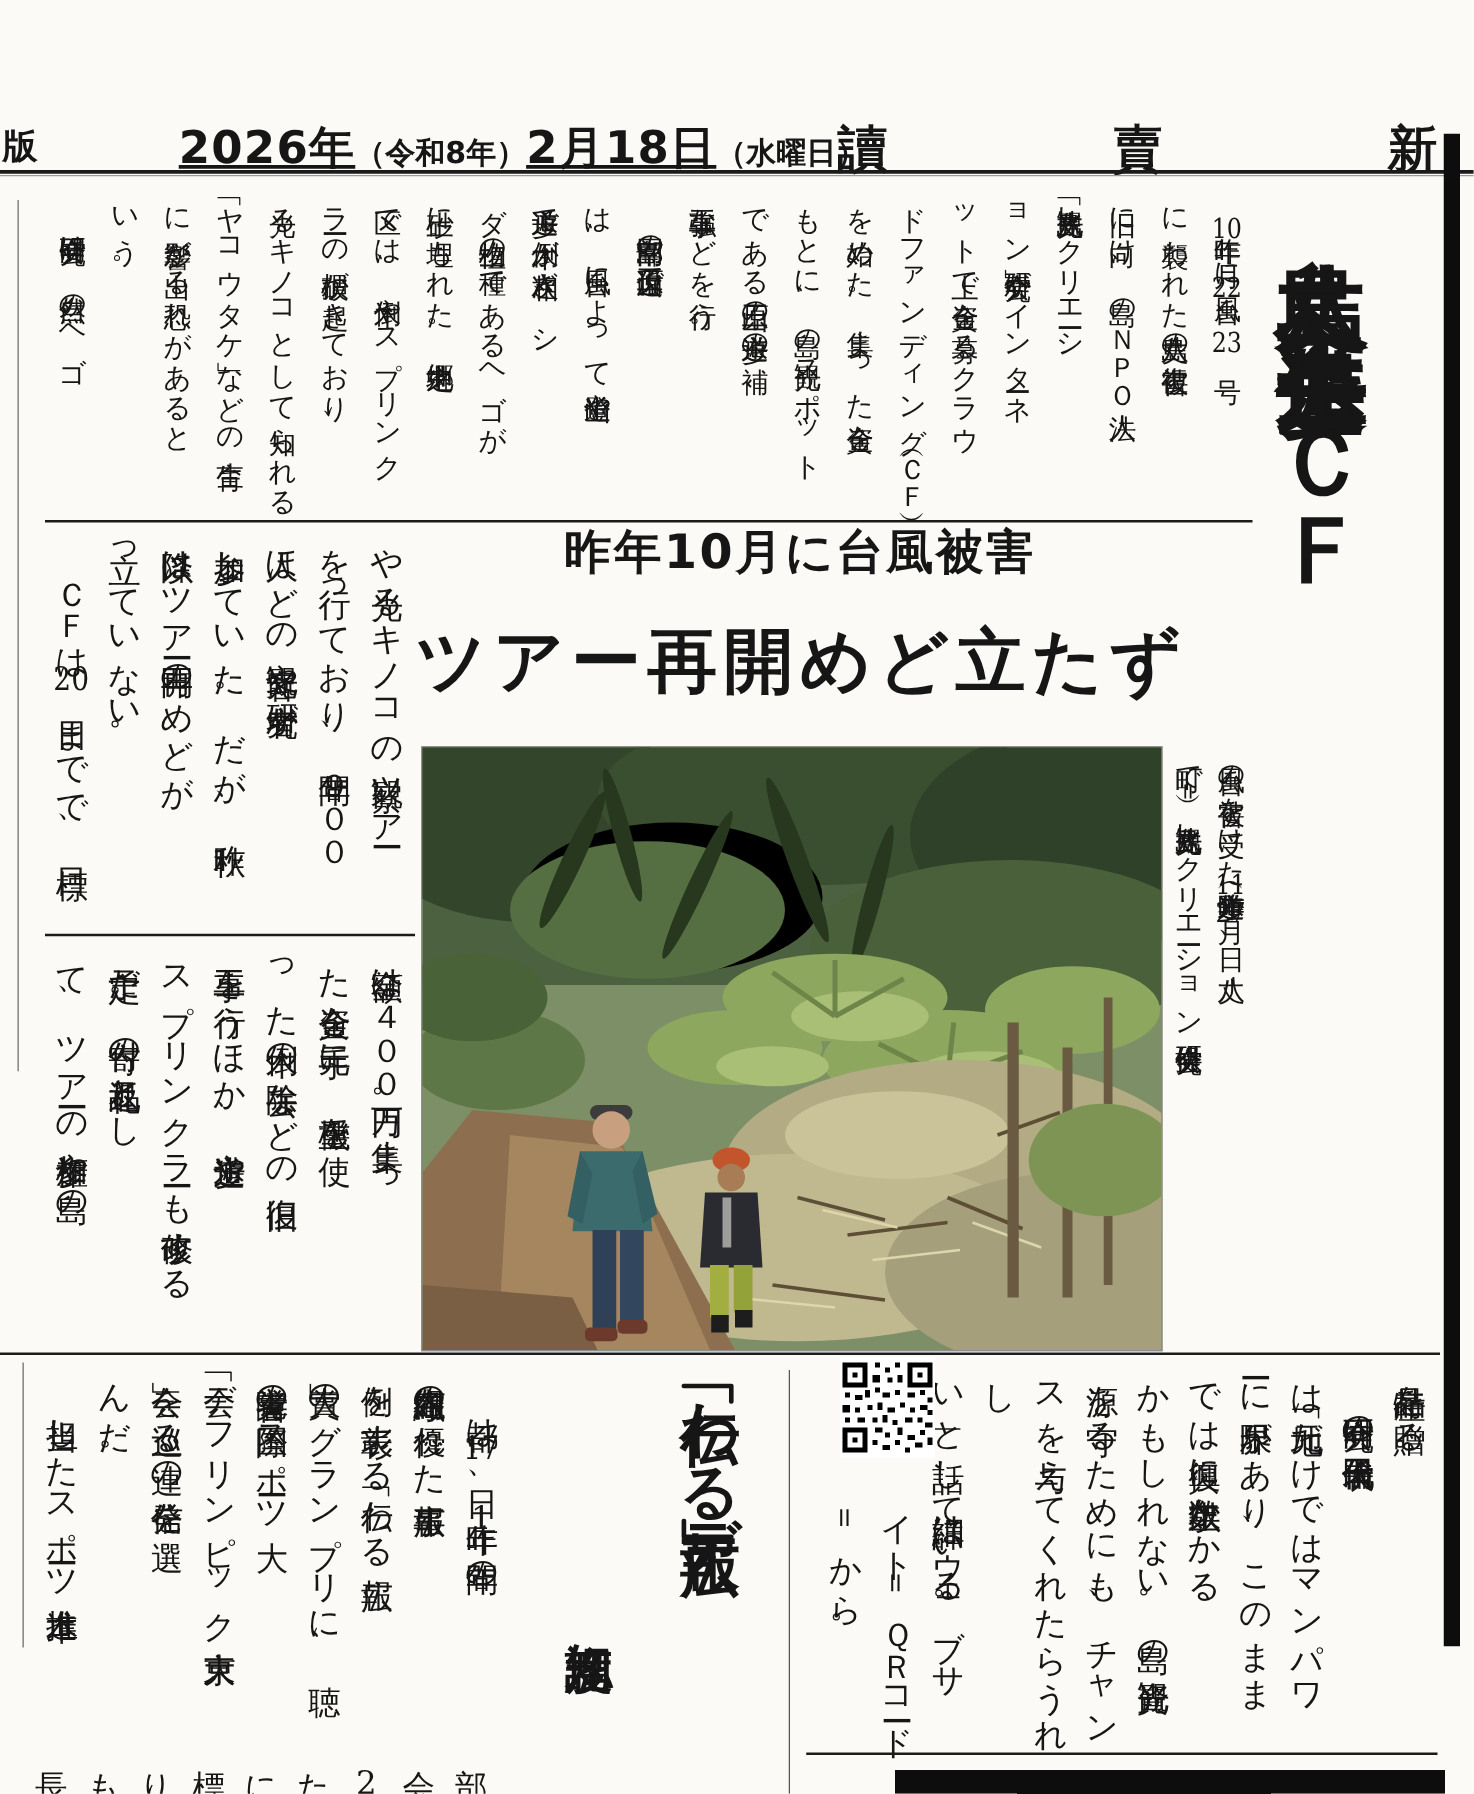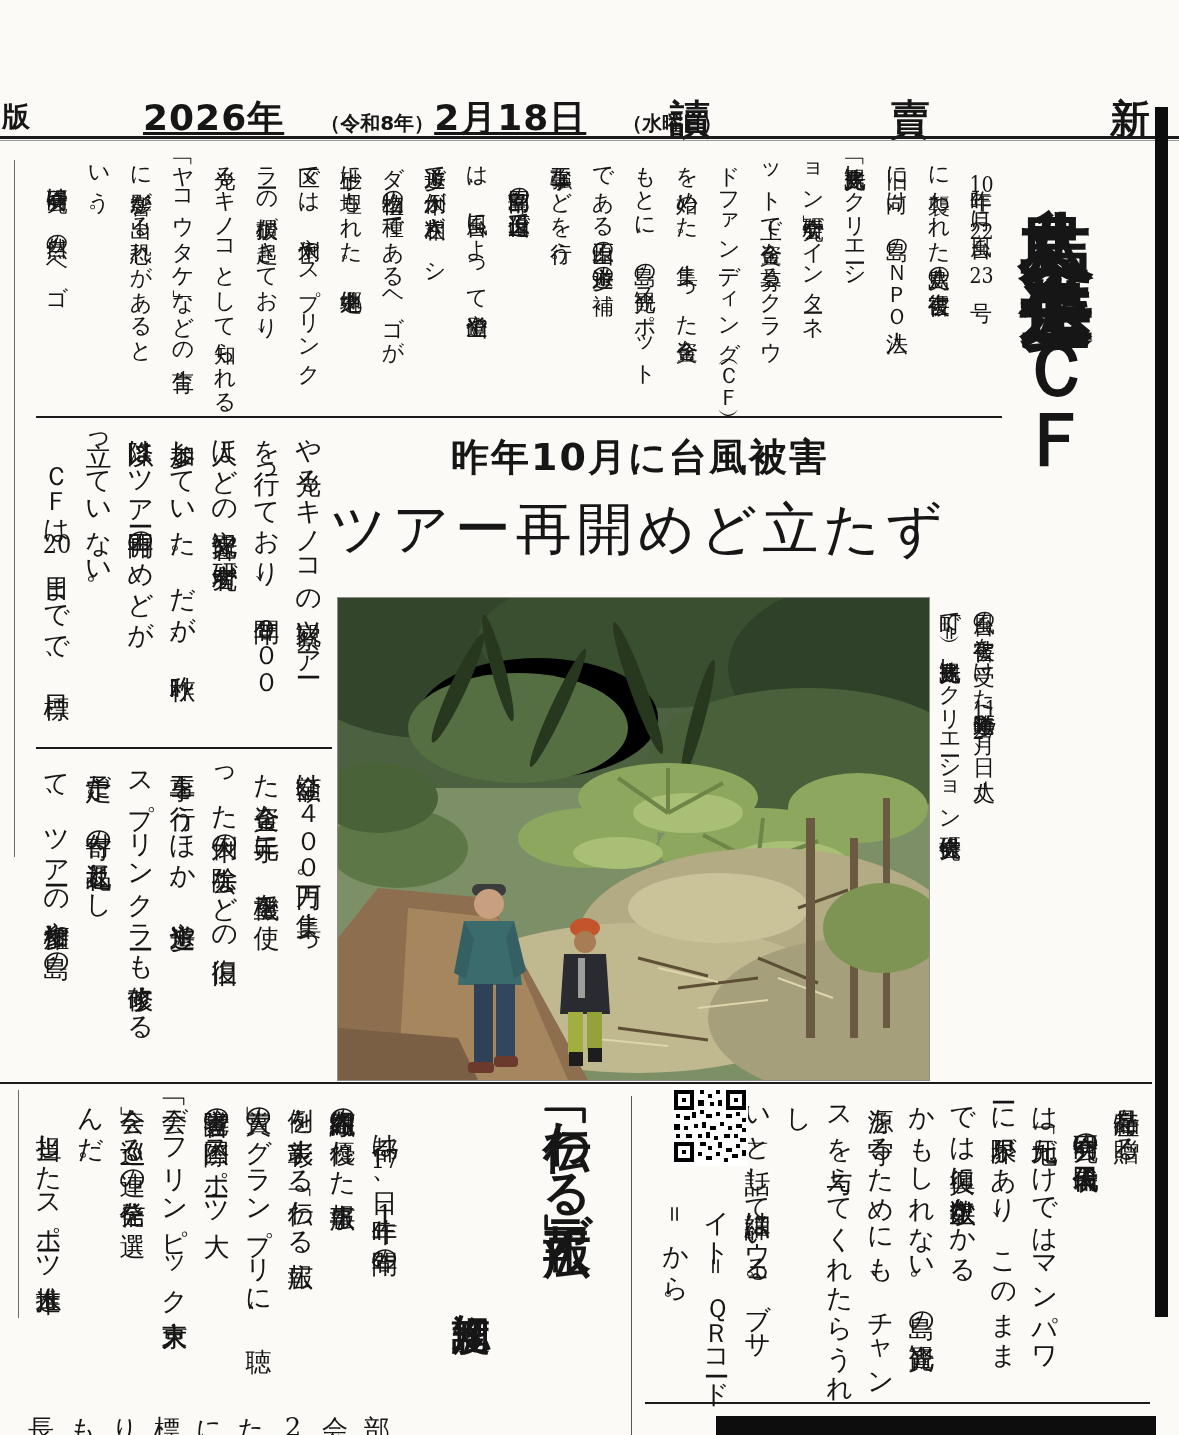--- a/index.html
+++ b/index.html
@@ -12,21 +12,21 @@
   .v{writing-mode:vertical-rl;text-orientation:mixed;}
   .tcy{text-combine-upright:all;}
   .up{text-orientation:upright;}
   .rule{position:absolute;background:#1b1b1b;}
   .rule-gray{position:absolute;background:#9a9a98;}
 
   
   #edition{left:2px;top:98px;font-size:28px;font-weight:bold;font-family:"DejaVu Sans",sans-serif;}
   #date-line{left:143px;top:94px;font-family:"DejaVu Sans",sans-serif;font-weight:bold;white-space:nowrap;}
   #date-line .big{font-size:36px;letter-spacing:1px;text-decoration:underline;}
-  #date-line .small{font-size:20px;margin-left:36px;}
+  #date-line .small{font-size:24px;}
   #masthead{left:660px;top:92px;width:500px;display:flex;justify-content:space-between;
     font-size:40px;font-weight:bold;letter-spacing:0;}
   #masthead span{display:inline-block;width:60px;text-align:center;}
 
   
   #headline-main{
     left:1002px;top:152px;height:940px;width:112px;
     font-size:74px;font-weight:bold;line-height:112px;letter-spacing:-2px;
   }
 
@@ -44,24 +44,24 @@
   #band-g{left:778px;top:1089px;width:369px;height:315px;}
   #band-g .col{line-height:41px;letter-spacing:0.2px;}
   #qr-note{left:655px;top:1089px;width:123px;height:315px;}
   #qr-note .col{line-height:41px;}
   #qr-note .col:nth-child(1){padding-top:104px;}
   #qr-note .col:nth-child(2){padding-top:104px;}
   #qr-note .col:nth-child(3){padding-top:112px;}
   #article2-cols{left:28px;top:1089px;width:378px;height:346px;}
 
   
-  #kicker{left:340px;top:432px;width:600px;text-align:center;
+  #kicker{left:340px;top:416px;width:600px;text-align:center;
     font-family:"DejaVu Sans",sans-serif;font-weight:bold;font-size:38px;letter-spacing:2px;}
-  #subhead{left:330px;top:492px;width:620px;text-align:left;
-    font-weight:normal;font-size:56px;letter-spacing:5px;white-space:nowrap;}
+  #subhead{left:330px;top:492px;width:620px;text-align:right;
+    font-weight:bold;font-size:56px;letter-spacing:5px;white-space:nowrap;}
 
   
   #photo{left:337px;top:597px;width:593px;height:484px;border:1px solid #8d8d89;box-sizing:border-box;background:#72855c;}
   #caption{left:931px;top:597px;width:70px;height:484px;}
   #caption .col{line-height:34px;font-size:22px;letter-spacing:0;}
 
   
   #headline2{left:521px;top:1093px;height:342px;width:94px;
     font-size:48px;font-weight:bold;line-height:94px;letter-spacing:-3px;}
   #subhead2{left:443px;top:1284px;height:151px;width:56px;

